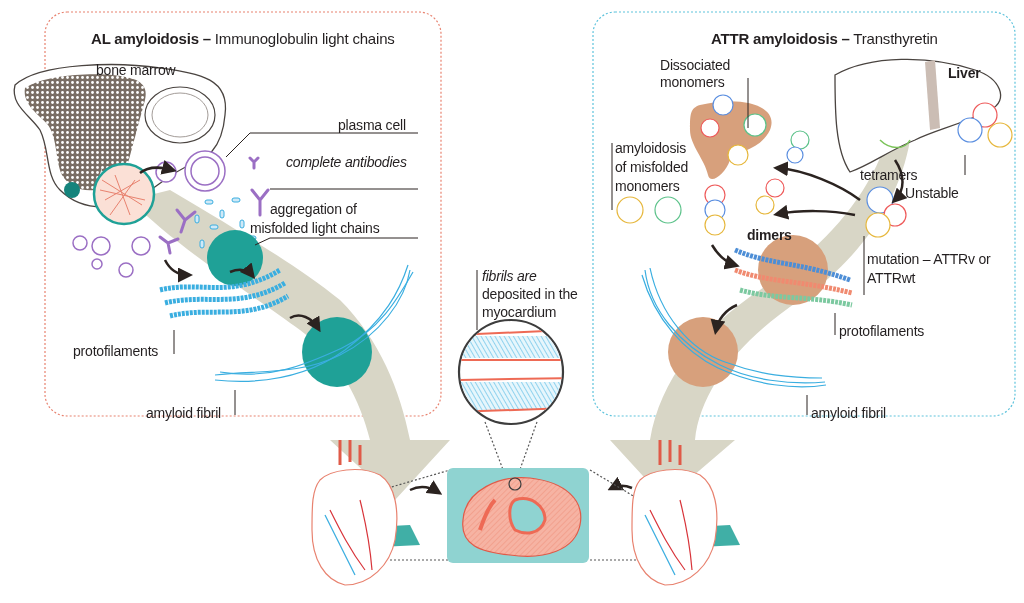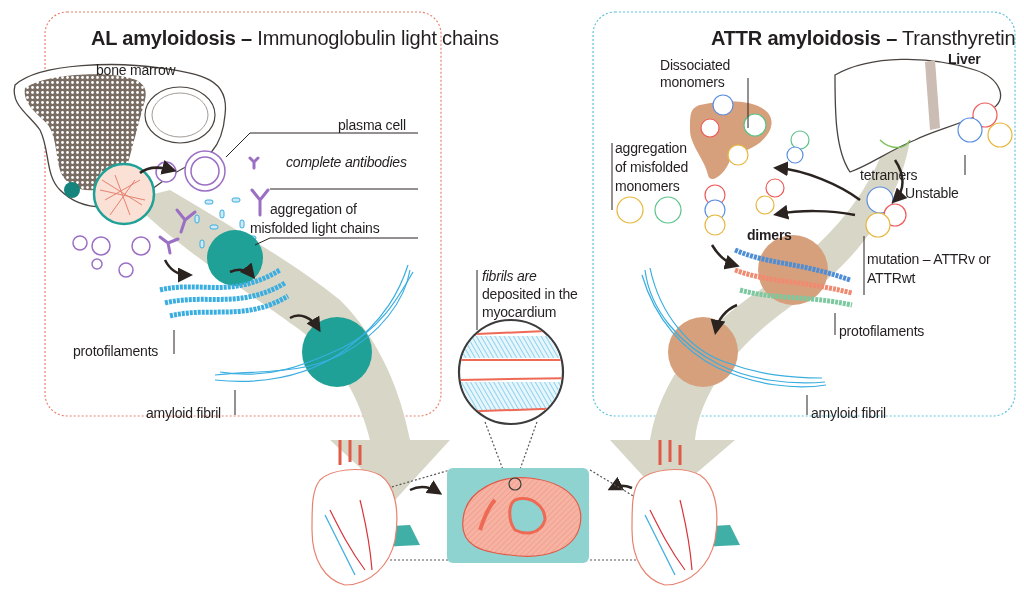--- a/index.html
+++ b/index.html
@@ -1,21 +1,21 @@
 <!DOCTYPE html>
 <html><head>
 <meta charset="utf-8">
 <style>
   html, body { margin:0; padding:0; background:#ffffff; }
   body { width:1024px; height:603px; position:relative; overflow:hidden;
          font-family:"Liberation Sans", sans-serif; color:#231f20; }
   svg#art { position:absolute; left:0; top:0; }
   .lbl { position:absolute; font-size:14px; line-height:17px; white-space:nowrap;
          font-family:"Liberation Sans", sans-serif; letter-spacing:-0.2px; }
-  .title { font-size:20px; }
+  .title { font-size:15px; }
   .title b { font-weight:bold; }
   .r { text-align:left; }
 </style>
 </head>
 <body>
 
 <svg id="art" width="1024" height="603" viewBox="0 0 1024 603">
   <defs>
     <pattern id="marrow" width="5" height="5" patternUnits="userSpaceOnUse">
       <rect width="5" height="5" fill="#7a6e64"></rect>
@@ -227,24 +227,24 @@
 <div class="lbl" style="left:338px;top:117px;">plasma cell</div>
 <div class="lbl" style="left:286px;top:154px;font-style:italic;">complete antibodies</div>
 <div class="lbl r" style="left:270px;top:201px;width:148px;">aggregation of</div>
 <div class="lbl r" style="left:250px;top:220px;width:168px;">misfolded light chains</div>
 <div class="lbl" style="left:73px;top:343px;">protofilaments</div>
 <div class="lbl" style="left:146px;top:405px;">amyloid fibril</div>
 
 <div class="lbl title" style="left:680px;top:30px;margin-left:31px;">
   <b>ATTR amyloidosis –</b><span> Transthyretin</span>
 </div>
-<div class="lbl" style="left:948px;top:51px;font-weight:bold;">Liver</div>
+<div class="lbl" style="left:948px;top:65px;font-weight:bold;">Liver</div>
 <div class="lbl r" style="left:660px;top:57px;width:85px;">Dissociated</div>
 <div class="lbl r" style="left:660px;top:74px;width:85px;">monomers</div>
-<div class="lbl" style="left:615px;top:140px;">aggregation</div>
+<div class="lbl" style="left:615px;top:140px;">amyloidosis</div>
 <div class="lbl" style="left:615px;top:159px;">of misfolded</div>
 <div class="lbl" style="left:615px;top:178px;">monomers</div>
 <div class="lbl" style="left:905px;top:149px;margin-top:36px;">Unstable</div>
 <div class="lbl" style="left:860px;top:167px;">tetramers</div>
 <div class="lbl" style="left:747px;top:227px;font-weight:bold;">dimers</div>
 <div class="lbl" style="left:867px;top:251px;">mutation – ATTRv or</div>
 <div class="lbl" style="left:867px;top:270px;">ATTRwt</div>
 <div class="lbl" style="left:839px;top:323px;">protofilaments</div>
 <div class="lbl" style="left:811px;top:405px;">amyloid fibril</div>
 

